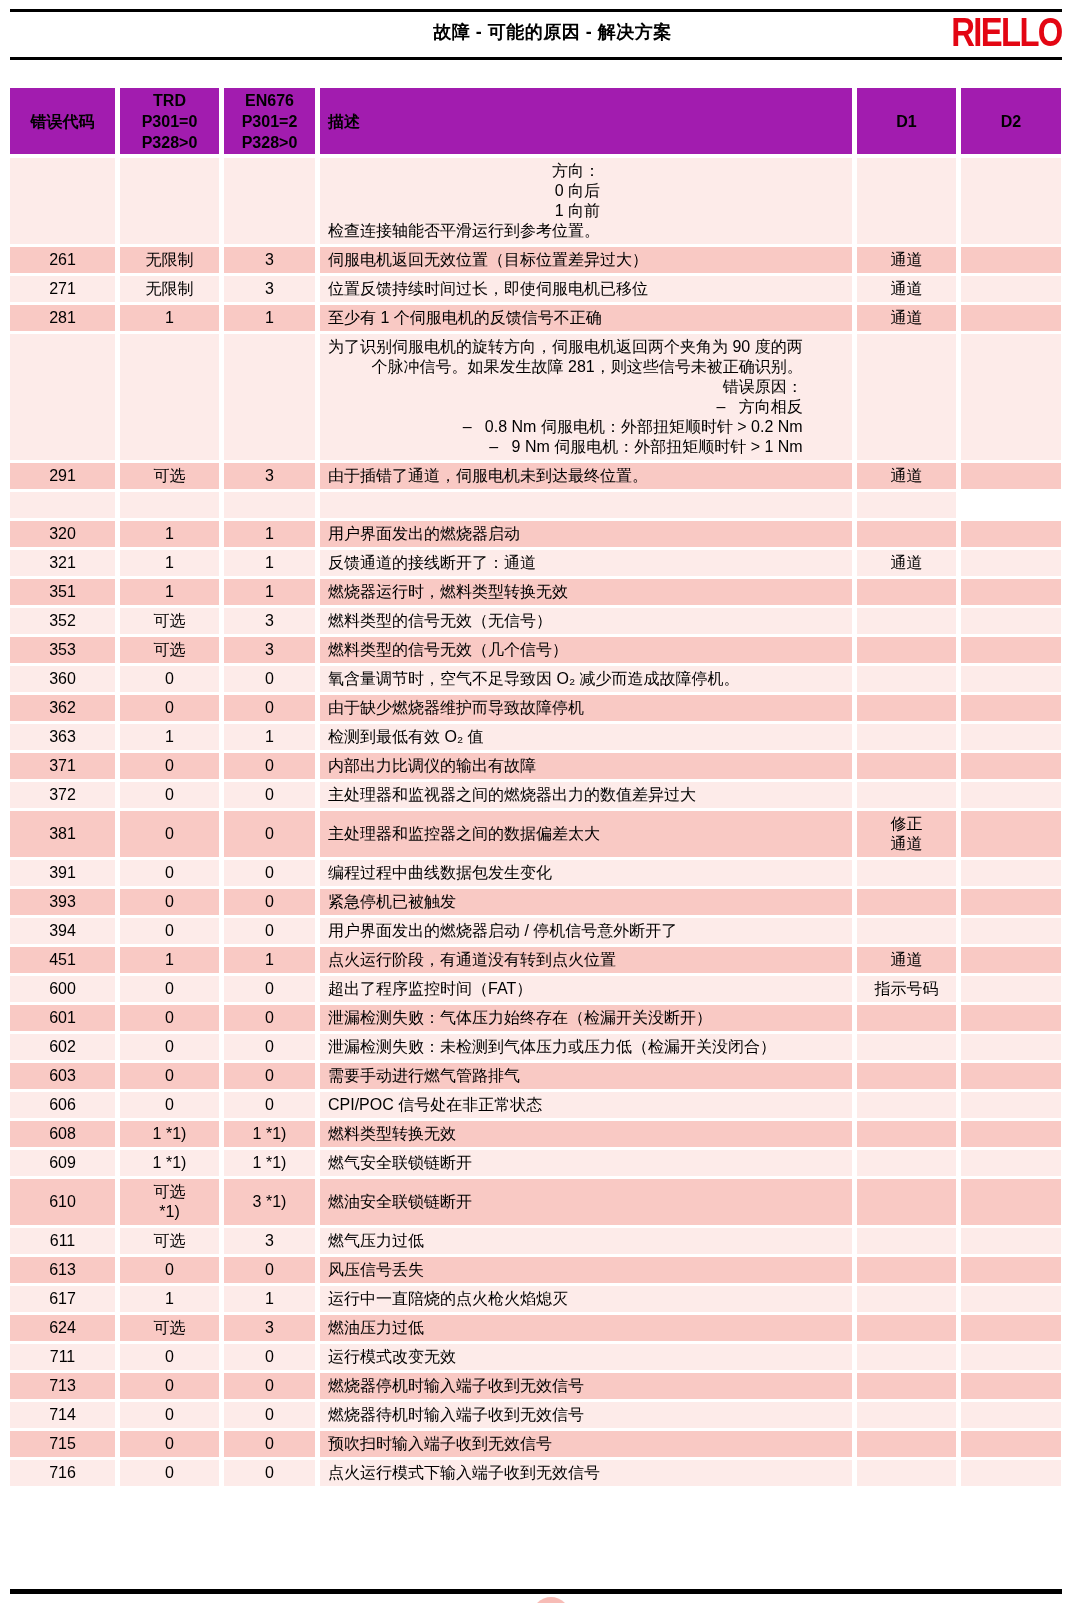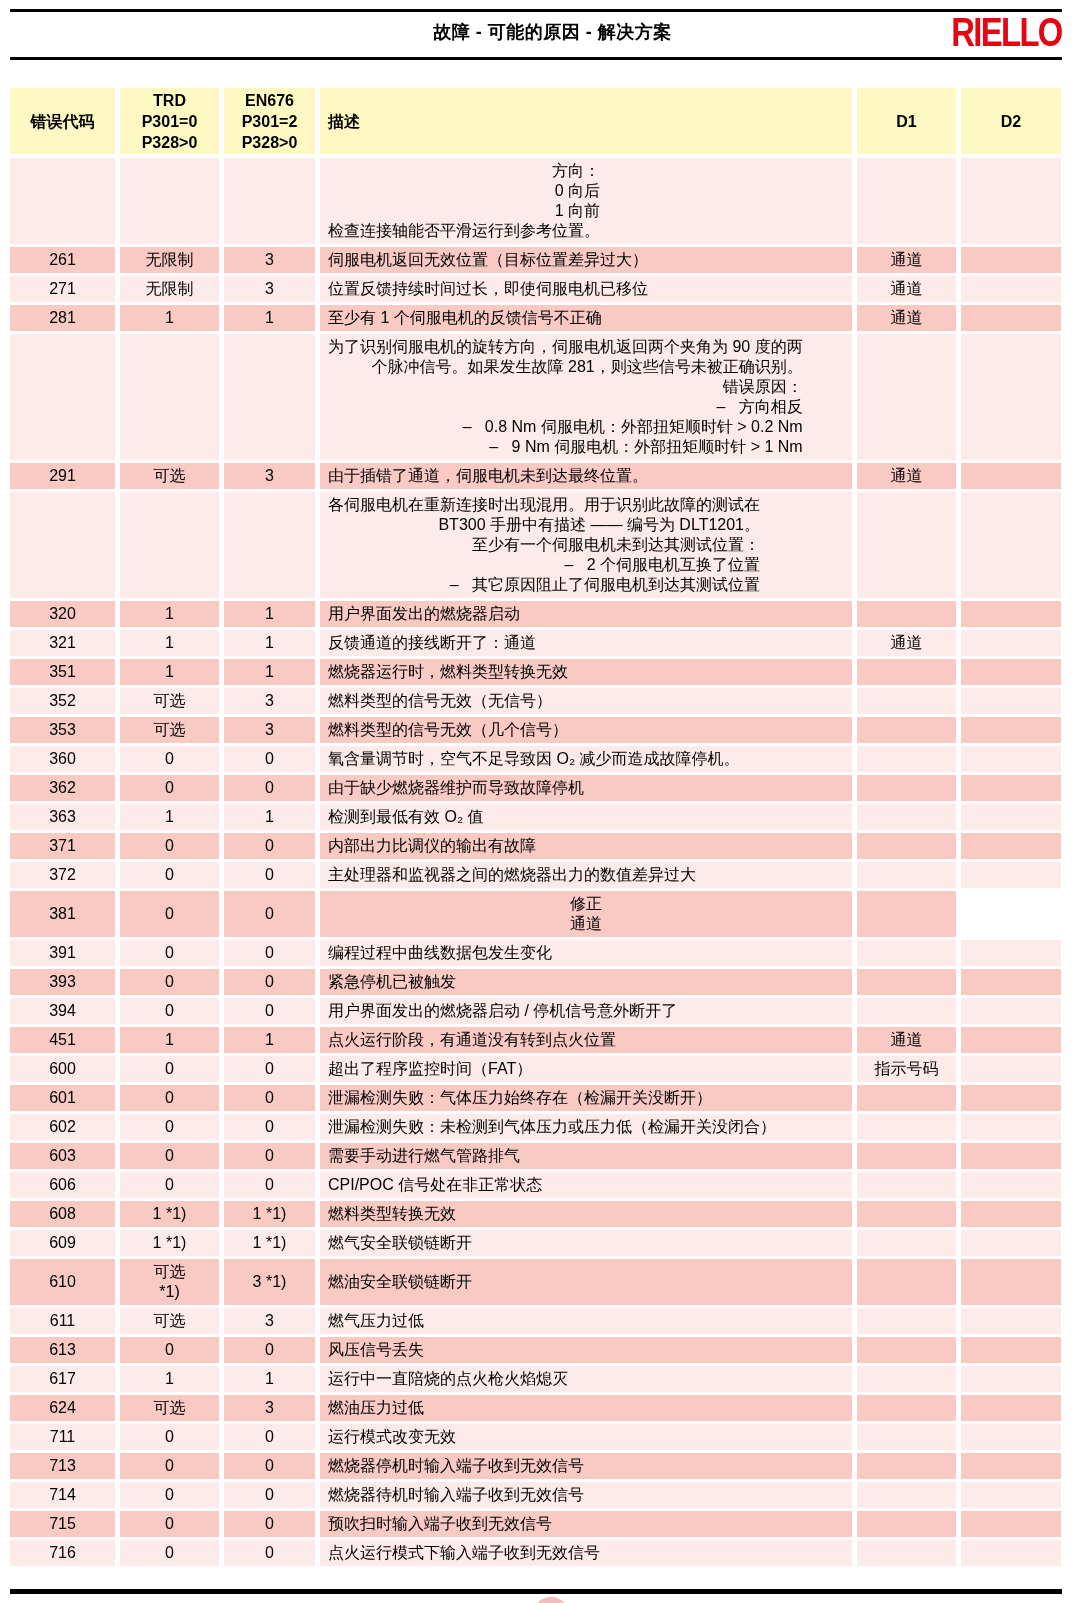--- a/index.html
+++ b/index.html
@@ -25,21 +25,21 @@
   }
   
   .tbl{position:absolute;top:88px;left:10px;width:1051px;}
   .grid-row{
     display:grid;
     grid-template-columns:105px 99px 91px 532px 99px 100px;
     column-gap:5px;
   }
   .thead{margin-bottom:4px;}
   .thead .cell{
-    background:#fef9c3;font-weight:bold;font-size:16px;
+    background:#a21caf;font-weight:bold;font-size:16px;
     display:flex;align-items:center;justify-content:center;
     min-height:66px;white-space:pre-line;text-align:center;line-height:21px;
   }
   .thead .c-desc{justify-content:flex-start;text-align:center;padding-left:8px;}
   .tbody .grid-row{margin-bottom:3px;}
   .tbody .cell{
     font-size:16px;line-height:20px;
     display:flex;align-items:center;justify-content:center;
     min-height:26px;white-space:pre-wrap;text-align:center;
     padding-top:3px;padding-bottom:3px;box-sizing:border-box;
@@ -132,25 +132,20 @@
     <div class="cell c-trd">可选</div>
     <div class="cell c-en676">3</div>
     <div class="cell c-desc">由于插错了通道，伺服电机未到达最终位置。</div>
     <div class="cell c-d1">通道</div>
     <div class="cell c-d2"></div>
   </div>
         <div class="grid-row light">
     <div class="cell c-code"></div>
     <div class="cell c-trd"></div>
     <div class="cell c-en676"></div>
-    <div class="cell c-desc">各伺服电机在重新连接时出现混用。用于识别此故障的测试在
-BT300 手册中有描述 —— 编号为 DLT1201。
-至少有一个伺服电机未到达其测试位置：
-–   2 个伺服电机互换了位置
-–   其它原因阻止了伺服电机到达其测试位置</div>
     <div class="cell c-d1"></div>
     <div class="cell c-d2"></div>
   </div>
         <div class="grid-row dark">
     <div class="cell c-code">320</div>
     <div class="cell c-trd">1</div>
     <div class="cell c-en676">1</div>
     <div class="cell c-desc">用户界面发出的燃烧器启动</div>
     <div class="cell c-d1"></div>
     <div class="cell c-d2"></div>
@@ -224,20 +219,21 @@
     <div class="cell c-trd">0</div>
     <div class="cell c-en676">0</div>
     <div class="cell c-desc">主处理器和监视器之间的燃烧器出力的数值差异过大</div>
     <div class="cell c-d1"></div>
     <div class="cell c-d2"></div>
   </div>
         <div class="grid-row dark">
     <div class="cell c-code">381</div>
     <div class="cell c-trd">0</div>
     <div class="cell c-en676">0</div>
+    <div class="cell c-desc">主处理器和监控器之间的数据偏差太大</div>
     <div class="cell c-d1">修正
 通道</div>
     <div class="cell c-d2"></div>
   </div>
         <div class="grid-row light">
     <div class="cell c-code">391</div>
     <div class="cell c-trd">0</div>
     <div class="cell c-en676">0</div>
     <div class="cell c-desc">编程过程中曲线数据包发生变化</div>
     <div class="cell c-d1"></div>

